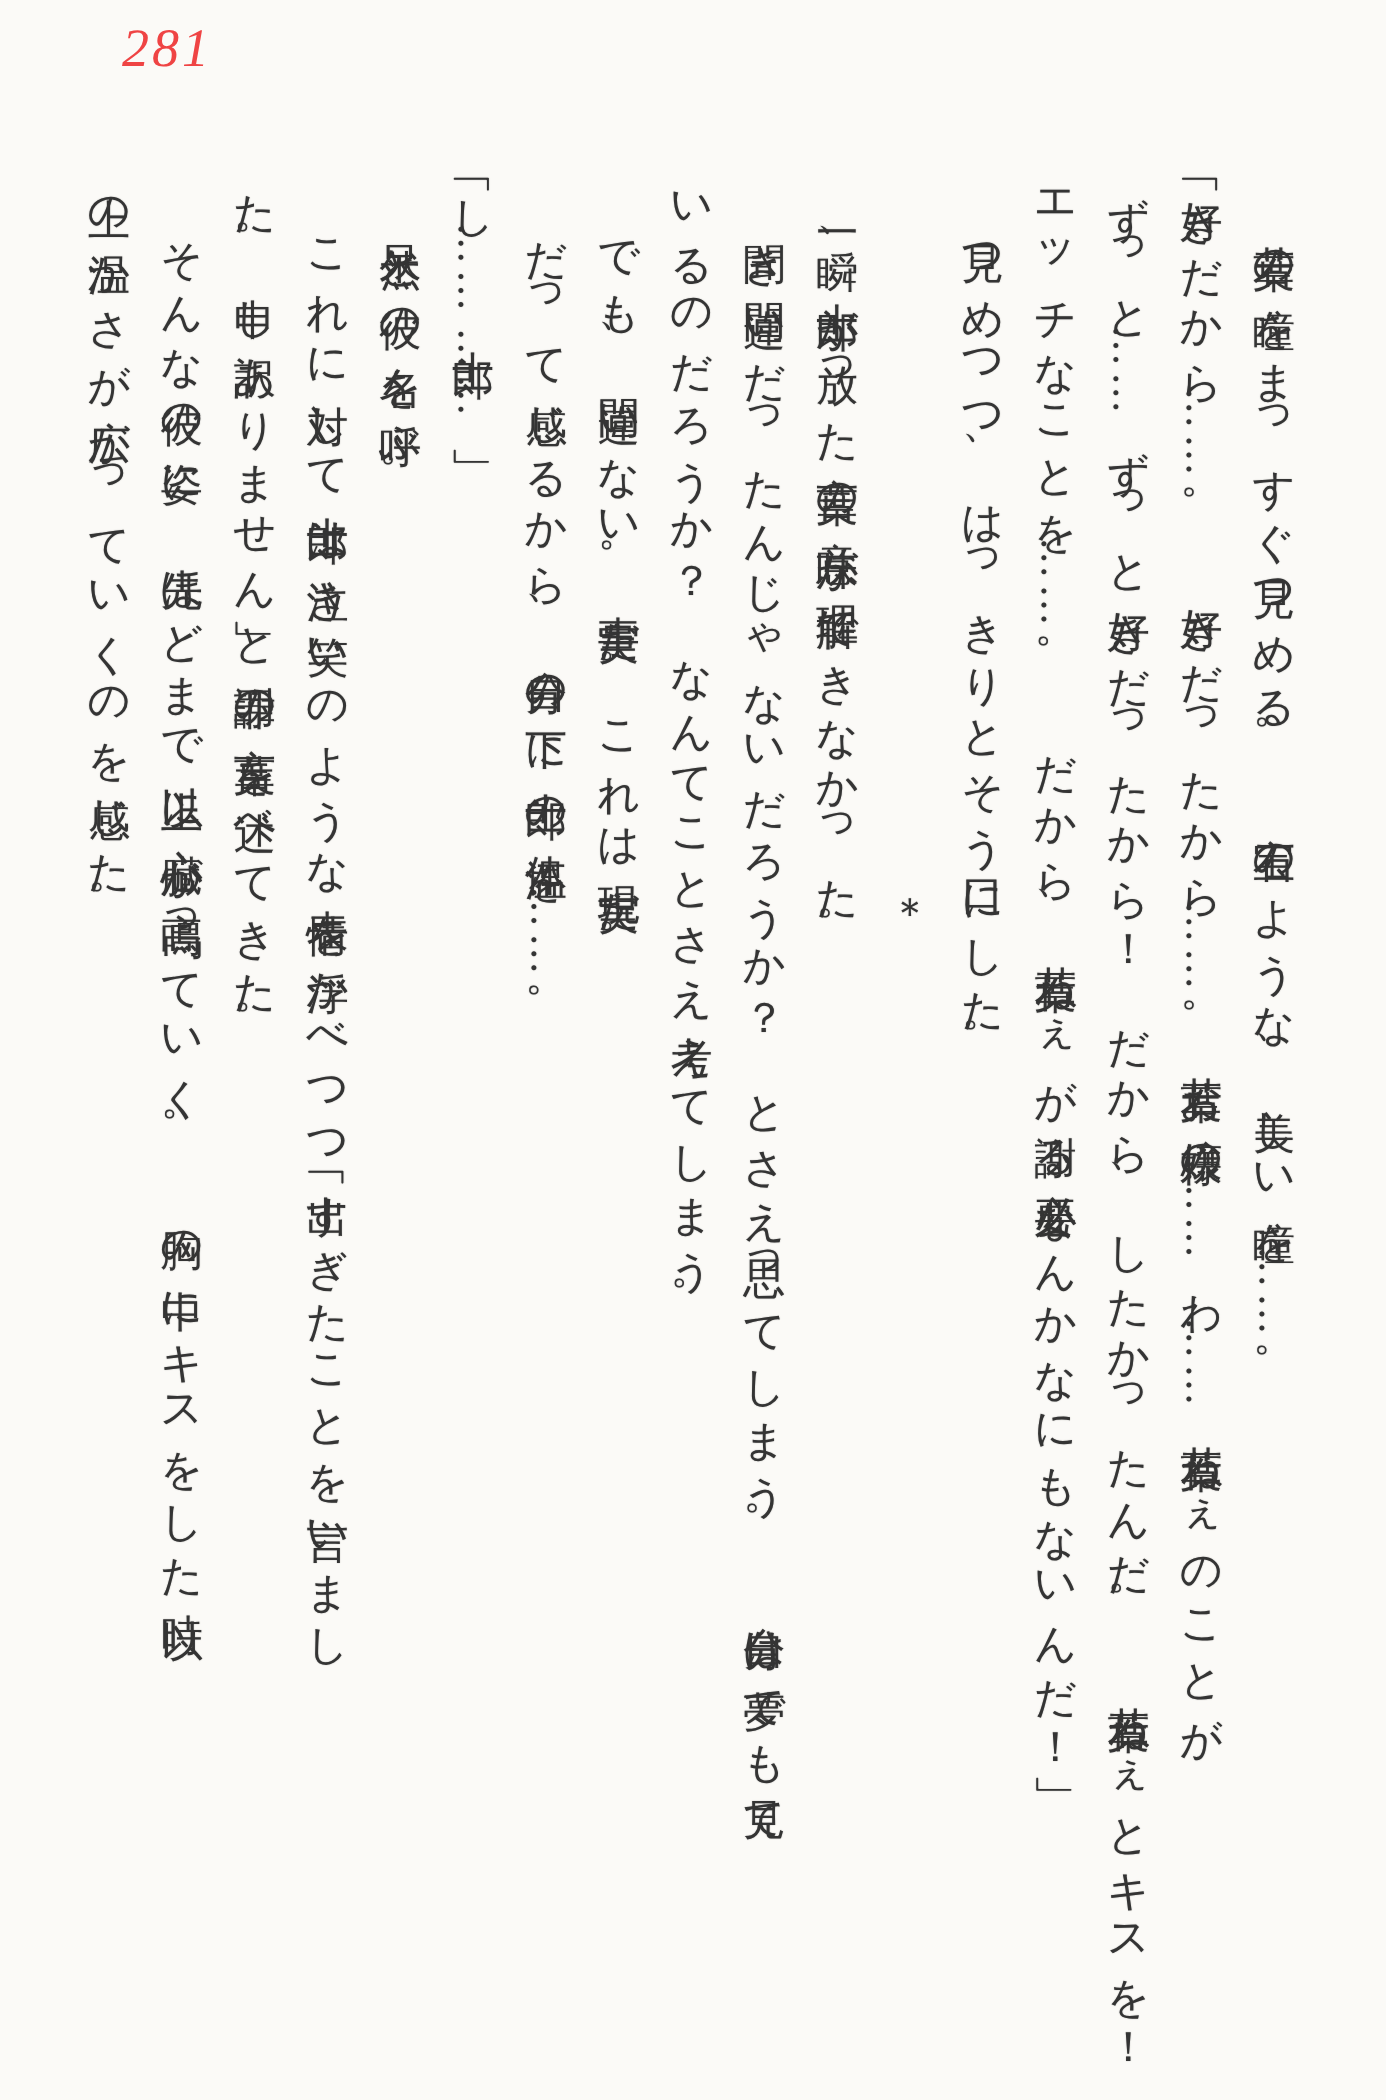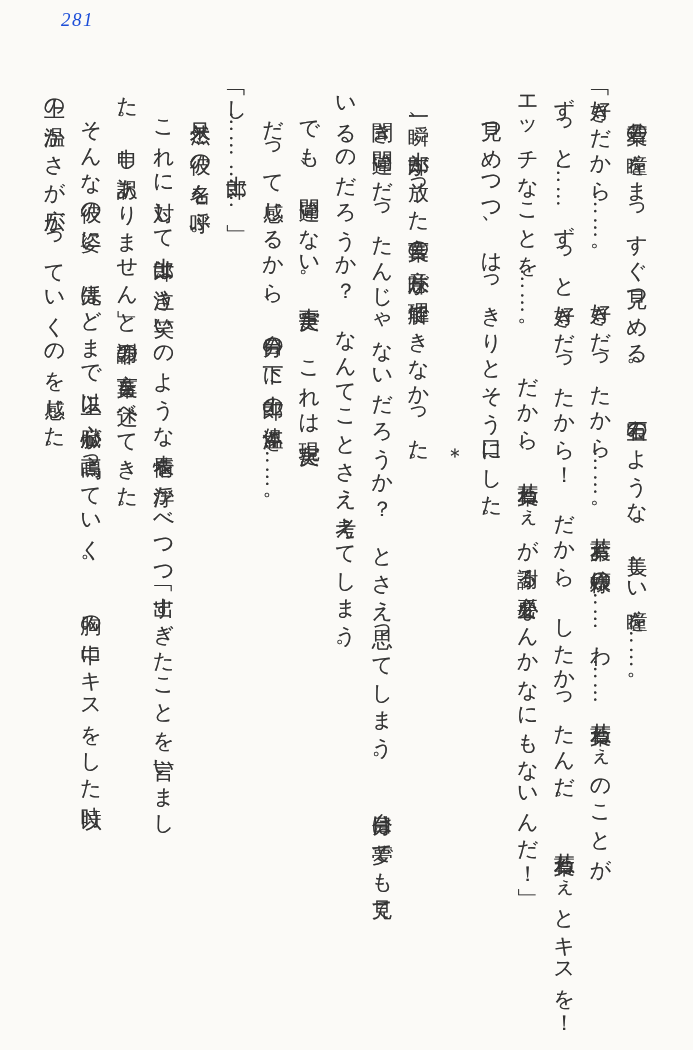--- a/index.html
+++ b/index.html
@@ -15,23 +15,23 @@
     overflow: hidden;
   }
   .page {
     position: absolute;
     inset: 0;
   }
   .page-number {
     position: absolute;
     top: 9px;
     left: 61px;
-    font-size: 19px;
+    font-size: 27px;
     font-style: italic;
-    color: #1d4ed8;
+    color: #ef4444;
     letter-spacing: 1.5px;
   }
   .text-block {
     position: absolute;
     top: 82px;
     right: 38px;
     height: 942px;
     writing-mode: vertical-rl;
     text-orientation: mixed;
     color: #343434;

